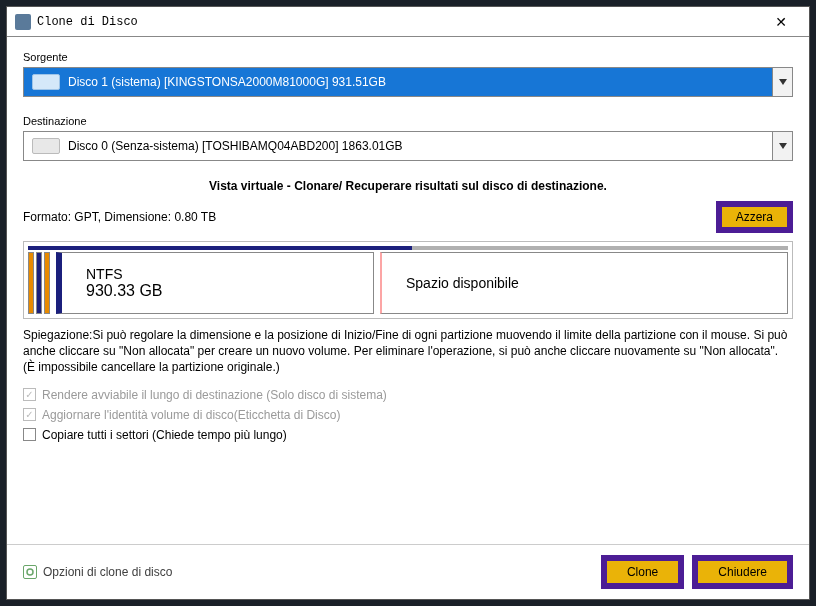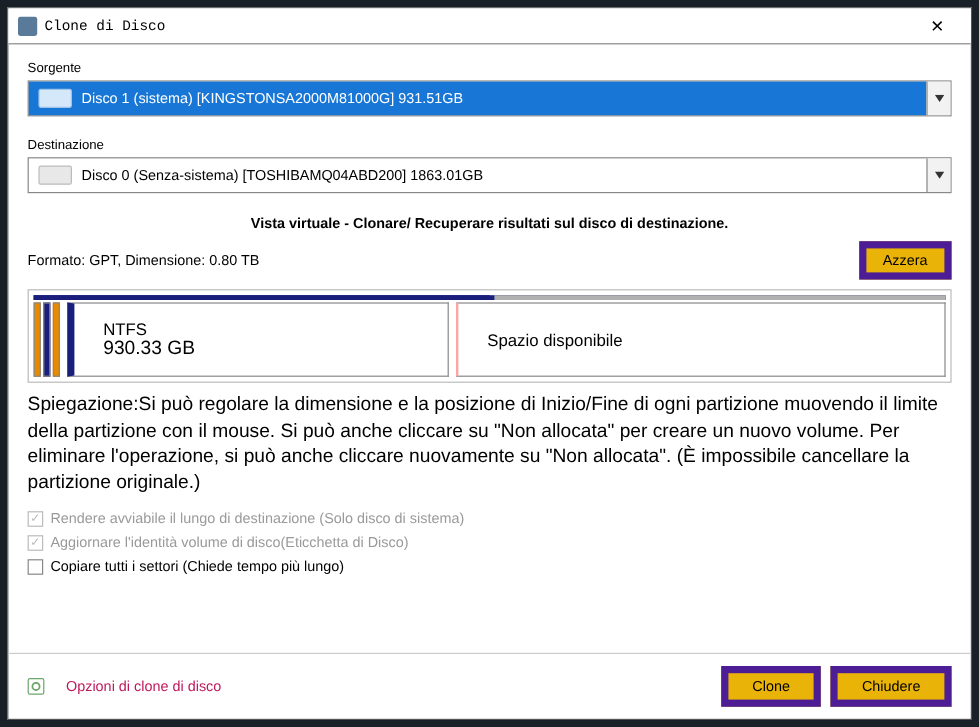--- a/index.html
+++ b/index.html
@@ -31,28 +31,28 @@
 .partition-header .ph2 { flex: 1; background: #b0b0b0; }
 .partition-row { display: flex; gap: 6px; }
 .small-parts { display: flex; gap: 2px; }
 .small-part { width: 6px; height: 62px; background: #e88a00; border: 1px solid #888; }
 .small-part.alt { background: #1b1f7c; }
 .part-block { border: 1px solid #888; height: 62px; padding: 4px 24px; position: relative; display: flex; flex-direction: column; justify-content: center; }
 .part-block .fs { font-size: 14px; }
 .part-block .size { font-size: 16px; }
 .part-ntfs { width: 318px; border-left: 6px solid #1b1f7c; }
 .part-free { flex: 1; border-left: 2px solid #fca5a5; }
-.explain { font-size: 16px; line-height: 1.35; margin-bottom: 12px; }
+.explain { font-size: 12px; line-height: 1.35; margin-bottom: 12px; }
 .checks { display: flex; flex-direction: column; gap: 6px; margin-bottom: 8px; }
 .chk-row { display: flex; align-items: center; gap: 6px; font-size: 12px; }
 .chk-row.disabled { color: #9a9a9a; }
 .chk-box { width: 13px; height: 13px; border: 1px solid #888; display: flex; align-items: center; justify-content: center; font-size: 10px; background: #fff; }
 .chk-row.disabled .chk-box { border-color: #bbb; color: #bbb; }
 .footer { border-top: 1px solid #ccc; padding: 10px 16px; display: flex; align-items: center; }
-.footer-left { display: flex; align-items: flex-start; gap: 18px; color: #be185d; flex: 1; }
+.footer-left { display: flex; align-items: flex-start; gap: 6px; color: #404040; flex: 1; }
 .footer-left .opt-icon { width: 14px; height: 14px; border: 1px solid #6aa66a; border-radius: 2px; display: flex; align-items: center; justify-content: center; color: #6aa66a; }
 .footer-btns { display: flex; gap: 8px; }
 .footer-btns .btn { padding: 4px 20px; text-align: center; }
 </style>
 </head>
 <body>
 
 <div class="window">
   <div class="titlebar">
     <div class="app-icon"></div>

